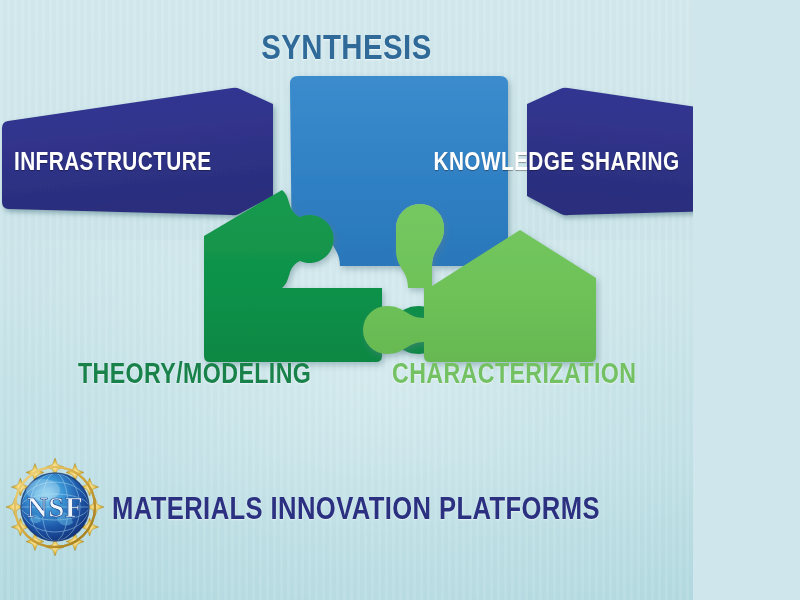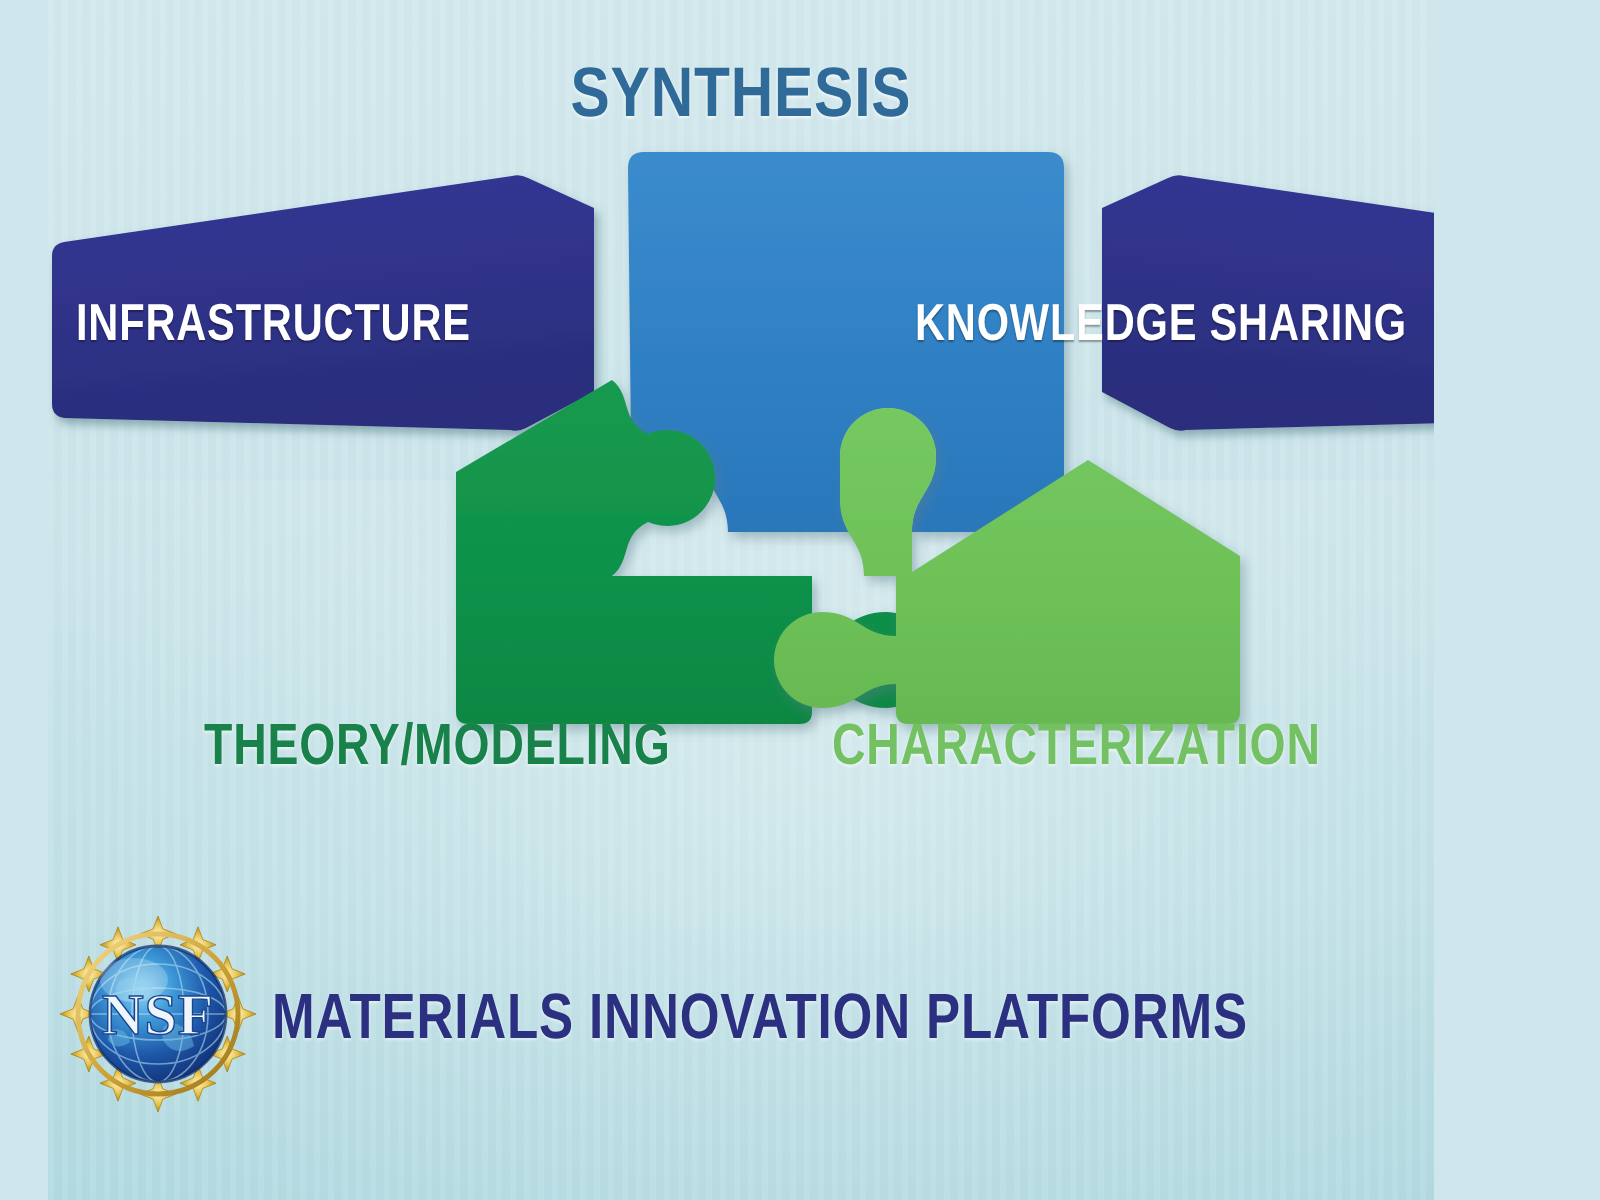--- a/index.html
+++ b/index.html
@@ -22,21 +22,20 @@
     background:
       linear-gradient(180deg,
         #d3e9ed 0%,
         #cfe7ec 28%,
         #cae5ea 48%,
         #c2e2e7 64%,
         #bfe0e6 76%,
         #b8dde3 88%,
         #b4dbe2 100%);
     overflow: hidden;
-    margin-left: 24px;
   }
 
   
   #bg-texture {
     position: absolute;
     inset: 0;
     background:
       repeating-linear-gradient(90deg,
         rgba(255,255,255,0.05) 0px,
         rgba(255,255,255,0.05) 3px,

